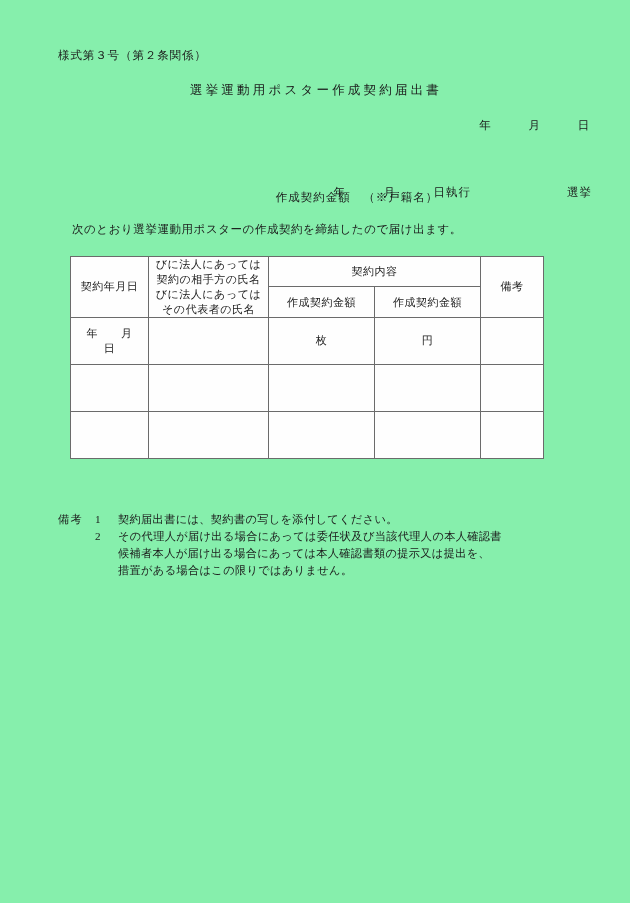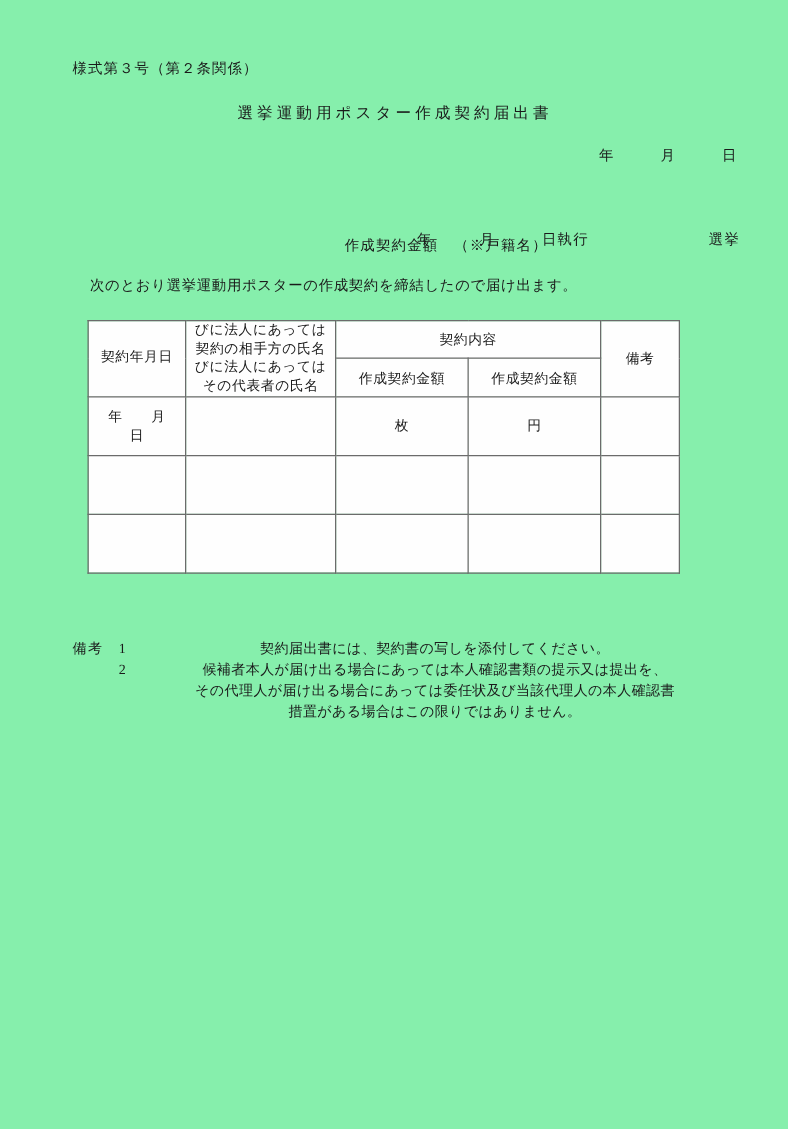--- a/index.html
+++ b/index.html
@@ -165,21 +165,21 @@
   }
   .note-item {
     position: relative;
     margin-bottom: 0;
   }
   .note-num {
     position: absolute;
     left: -23px;
     top: 0;
   }
-  .note-body span { display: block; text-align: center; }
+  .note-body span { display: block; }
 </style>
 </head>
 <body>
 
 <div class="page">
 
   <div class="t form-no">様式第３号（第２条関係）</div>
 
   <div class="t doc-title">選挙運動用ポスター作成契約届出書</div>
 
@@ -251,21 +251,21 @@
     <ul class="notes-list">
       <li class="note-item">
         <span class="note-num">1</span>
         <span class="note-body">
           <span>契約届出書には、契約書の写しを添付してください。</span>
         </span>
       </li>
       <li class="note-item">
         <span class="note-num">2</span>
         <span class="note-body">
+          <span>その代理人が届け出る場合にあっては委任状及び当該代理人の本人確認書</span>
           <span>候補者本人が届け出る場合にあっては本人確認書類の提示又は提出を、</span>
-          <span>その代理人が届け出る場合にあっては委任状及び当該代理人の本人確認書</span>
           <span>措置がある場合はこの限りではありません。</span>
         </span>
       </li>
     </ul>
   </div>
 
 </div>
 
 </body></html>

